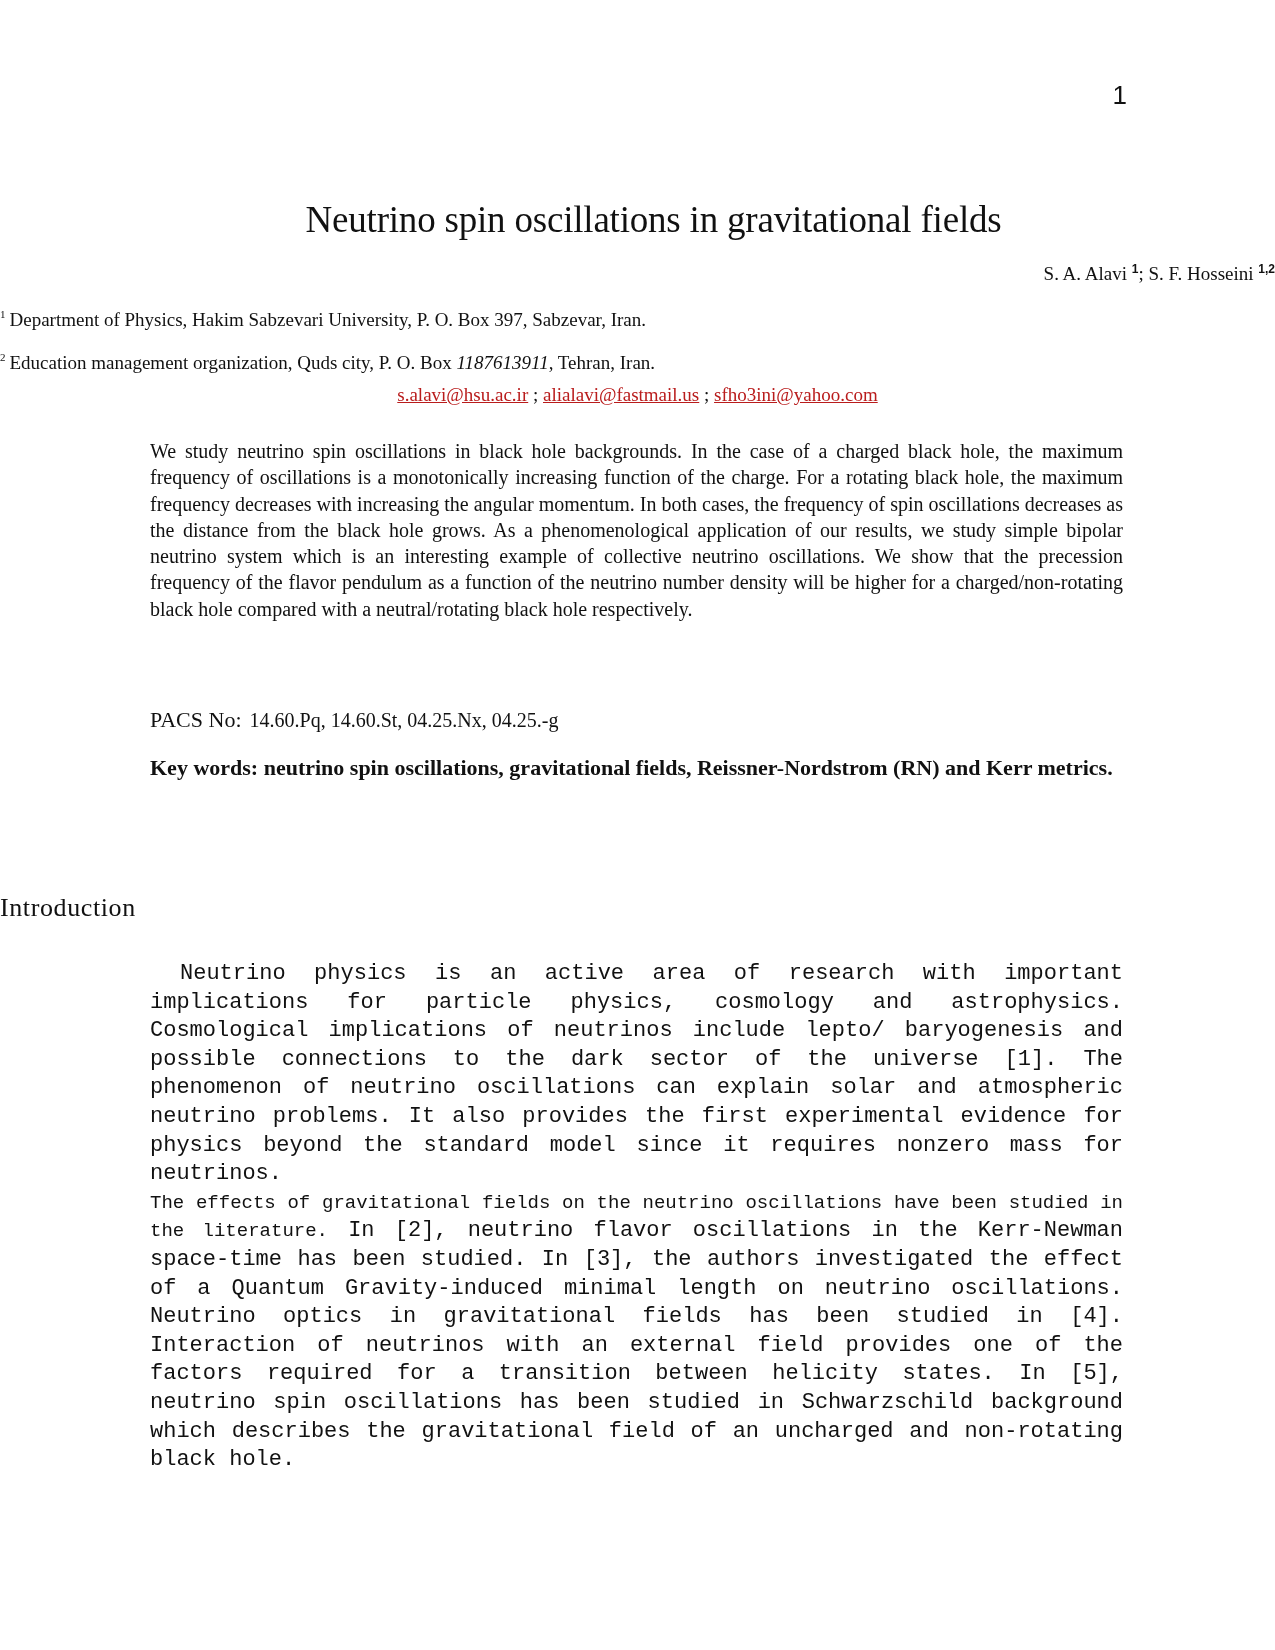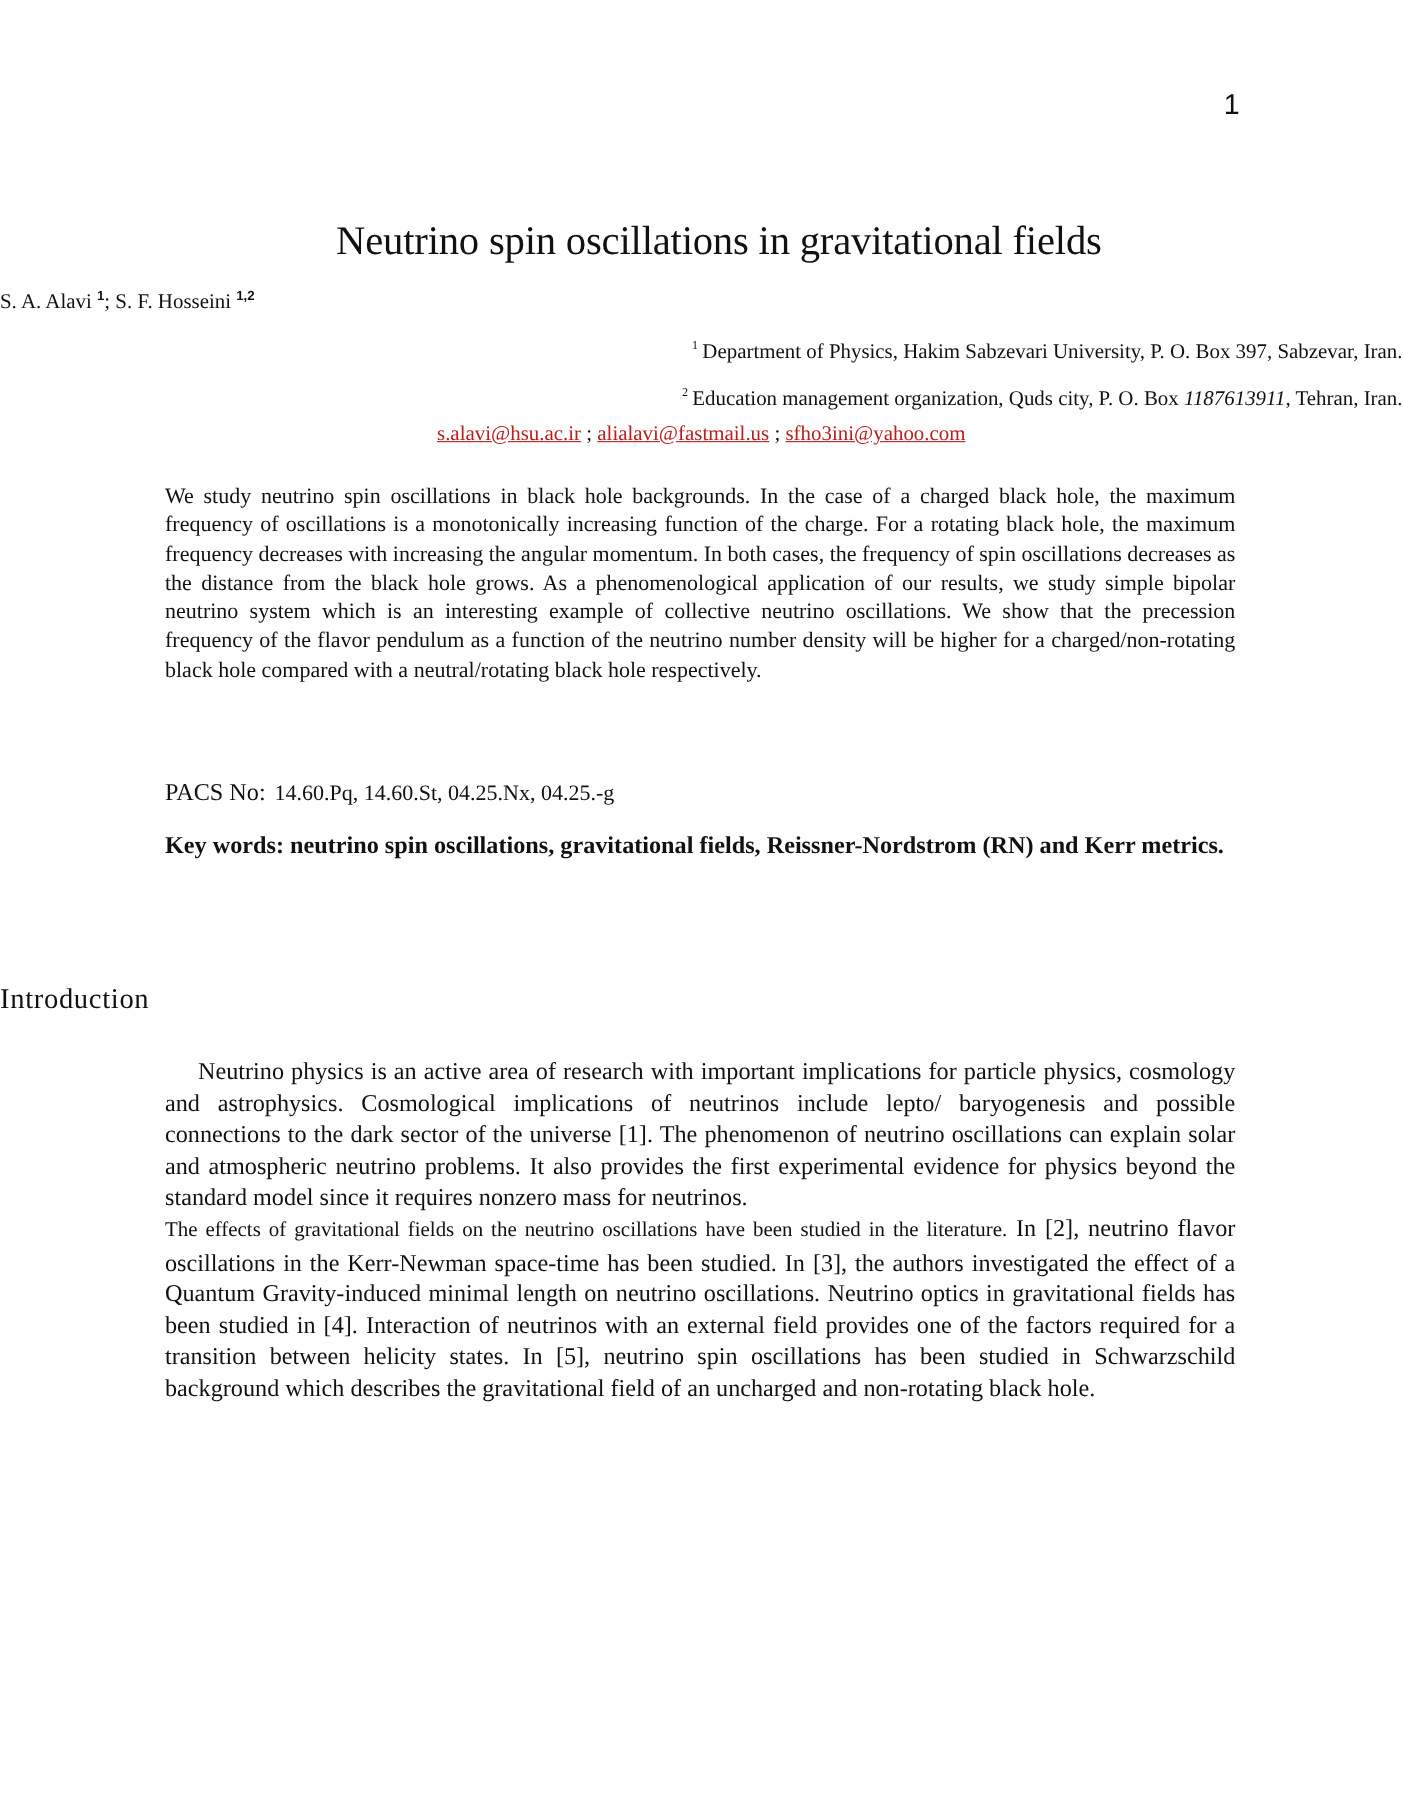--- a/index.html
+++ b/index.html
@@ -1,35 +1,35 @@
 <!DOCTYPE html>
 <html><head>
 <meta charset="utf-8">
 <style>
   html, body { margin: 0; padding: 0; background: #ffffff; }
   body { width: 1275px; height: 1650px; position: relative; overflow: hidden;
          font-family: "Liberation Serif", "DejaVu Serif", serif; color: #111111; }
   .abs { position: absolute; }
   .page-number { right: 148px; top: 80px; font-family: "Liberation Sans", "DejaVu Sans", sans-serif; font-size: 26px; color: #111; }
   .title { left: 0; width: 1275px; top: 182px; text-align: center; font-size: 37px; letter-spacing: -0.2px; }
-  .authors { left: 0; width: 1275px; top: 262px; text-align: left; font-size: 19px; }
+  .authors { left: 0; width: 1275px; top: 262px; text-align: right; font-size: 19px; }
   .authors sup { font-size: 12px; font-weight: bold; font-family: "Liberation Sans", sans-serif; vertical-align: 7px; }
-  .affil { left: 0; width: 1275px; text-align: right; font-size: 19px; }
+  .affil { left: 0; width: 1275px; text-align: left; font-size: 19px; }
   .affil sup { font-size: 11px; vertical-align: 8px; margin-right: 4px; }
   .affil1 { top: 308px; }
   .affil2 { top: 333px; margin-top: 18px; }
   .emails { left: 0; width: 1275px; top: 384px; text-align: center; font-size: 19px; }
   .emails a { color: #b91c1c; text-decoration: underline; }
   .emails .sep { color: #111; }
   .abstract { left: 150px; width: 973px; top: 438px; font-size: 20px; line-height: 26.3px; text-align: justify; }
   .pacs { left: 150px; top: 707px; font-size: 22px; }
   .pacs .codes { font-size: 20px; margin-left: 8px; }
   .keywords { left: 150px; width: 973px; top: 754px; font-size: 22px; line-height: 28px; font-weight: bold; }
   .section-heading { left: 0; width: 1275px; top: 893px; text-align: left; font-size: 26px; letter-spacing: 0.6px; }
-  .intro { left: 150px; width: 973px; top: 960px; font-size: 22px; line-height: 28.6px; text-align: justify; }
+  .intro { left: 150px; width: 973px; top: 960px; font-size: 22px; line-height: 28.6px; text-align: justify; font-family: Liberation Mono, monospace; }
   .intro p { margin: 0; }
   .intro .indent { text-indent: 30px; }
   .intro .small-lead { font-size: 19px; }
 </style>
 </head>
 <body>
 
 <div class="abs page-number">1</div>
 
 <h1 class="abs title" style="margin:16px;font-weight:normal;">Neutrino spin oscillations in gravitational fields</h1>

